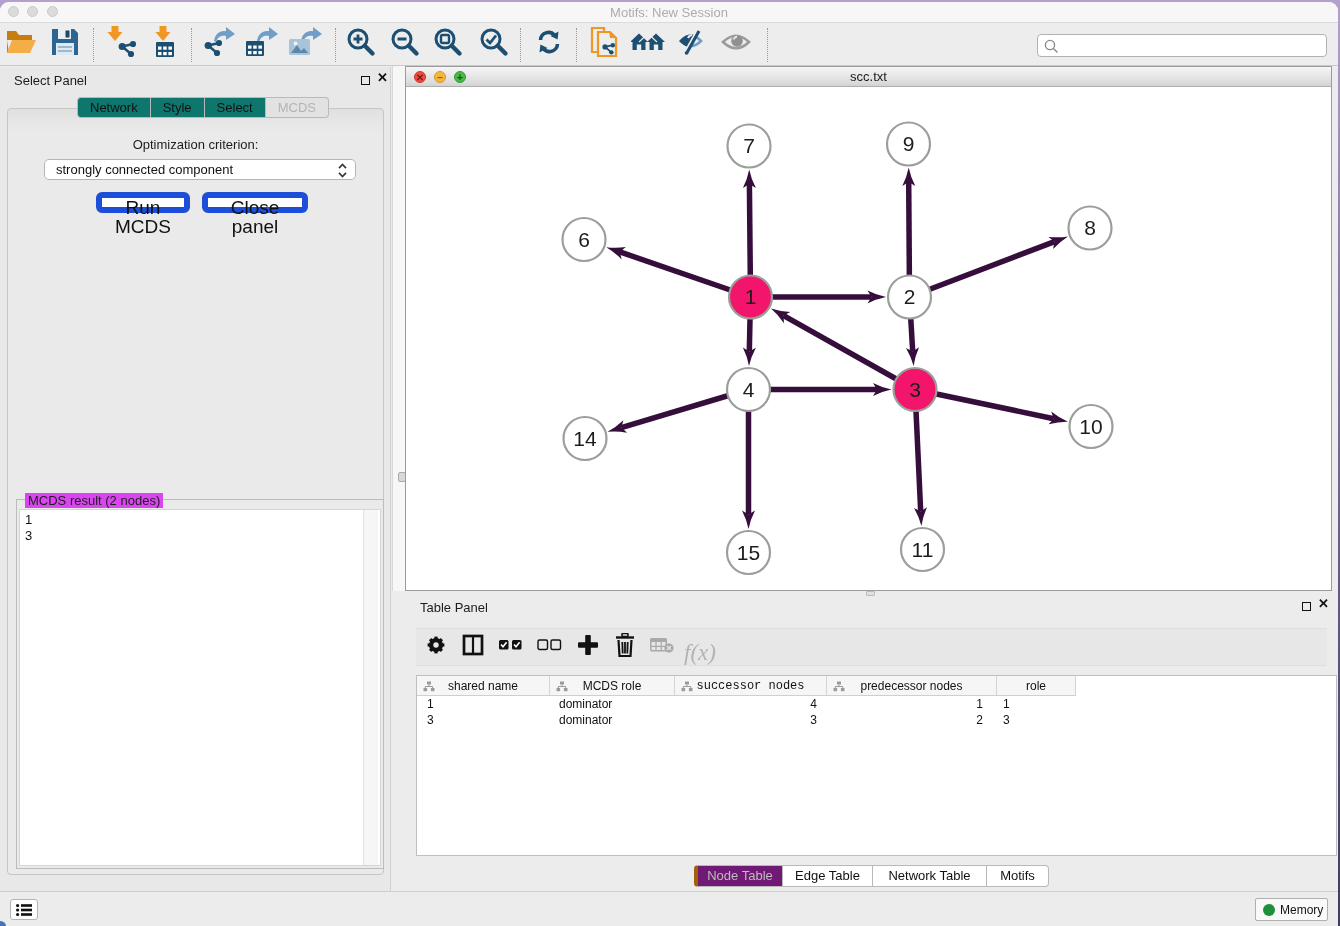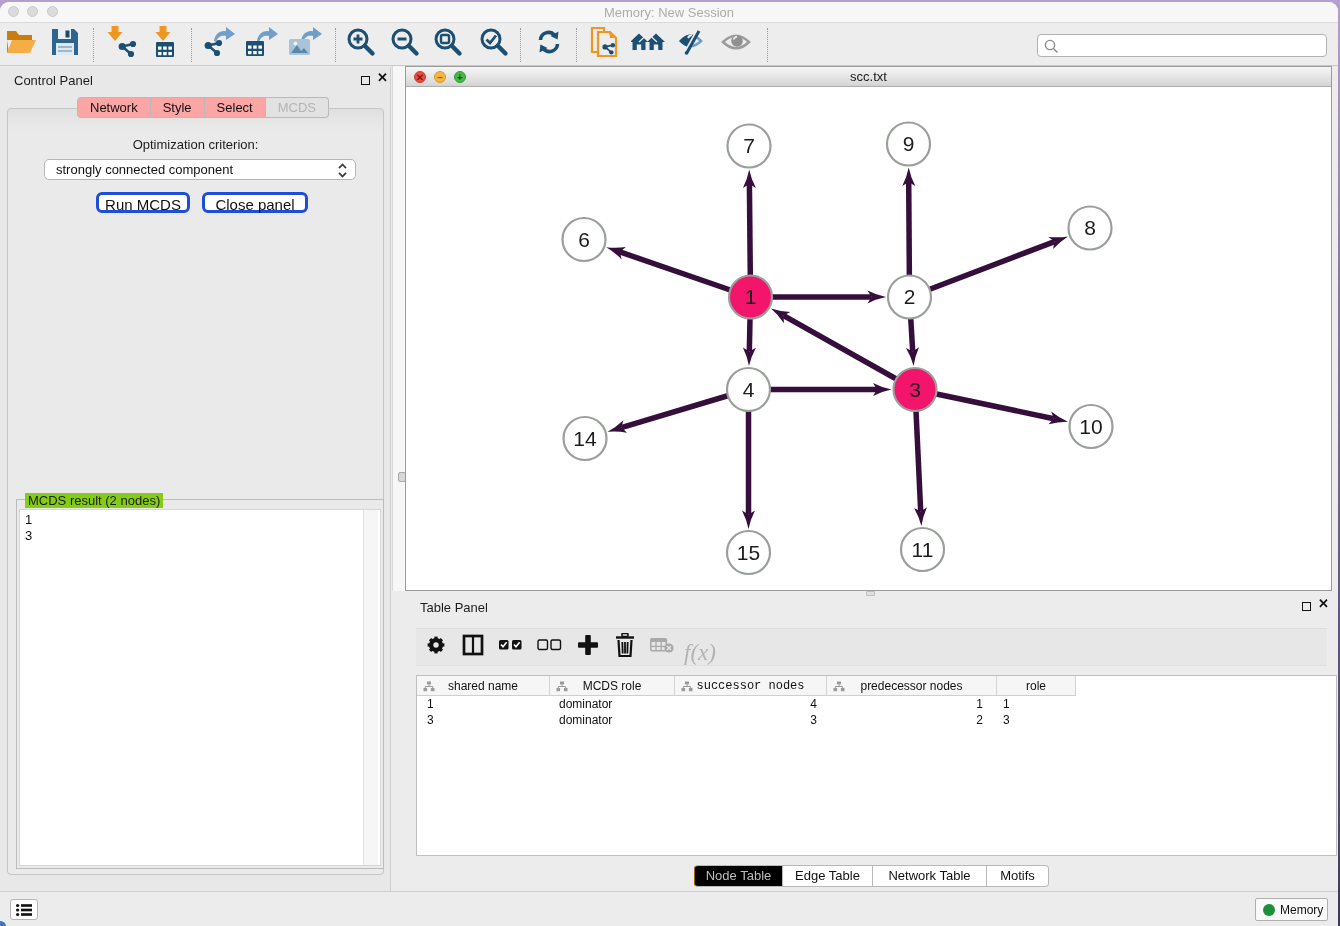--- a/index.html
+++ b/index.html
@@ -13,29 +13,29 @@
 .tbi { position:absolute; top:50%; transform:translate(-50%,-50%); }
 .tbsep { position:absolute; top:5px; height:34px; width:0; border-left:1px dotted #9a9a9a; }
 #searchbox { position:absolute; left:1037px; top:11px; width:290px; height:23px; background:#fff; border:1px solid #b2b2b2; border-radius:4px; }
 
 #cpanel { position:absolute; left:0; top:65px; width:391px; height:824px; background:#e8e8e8; border-right:1px solid #d0d0d0; }
 #cp-head { position:absolute; left:14px; top:6px; font-size:13px; color:#1d1d1d; }
 .panicon-sq { position:absolute; top:9px; width:9px; height:9px; border:1.6px solid #111; }
 .panicon-x { position:absolute; top:3px; font-size:13px; font-weight:bold; color:#111; }
 #cp-content { position:absolute; left:7px; top:41px; width:377px; height:767px; border:1px solid #c6c6c6; border-radius:4px; background:linear-gradient(180deg,#e0e0e0 0px,#e7e7e7 14px,#eaeaea 24px); }
 .tabrow { position:absolute; display:flex; height:21px; }
-.tabseg { height:21px; background:#fca5a5; border:1px solid #b9b9b9; border-left:none; font-size:13px; color:#111; text-align:center; line-height:19px; padding:0 12px; }
+.tabseg { height:21px; background:#0f766e; border:1px solid #b9b9b9; border-left:none; font-size:13px; color:#111; text-align:center; line-height:19px; padding:0 12px; }
 .tabseg.first { border-left:1px solid #b9b9b9; border-radius:4px 0 0 4px; }
 .tabseg.last { border-radius:0 4px 4px 0; }
 .tabseg.sel { background:#e2e2e2; color:#b4b4b4; }
 #opt-label { position:absolute; left:0; top:70px; width:391px; text-align:center; font-size:13px; color:#1d1d1d; }
 #combo { position:absolute; left:44px; top:92px; width:312px; height:21px; background:#fff; border:1px solid #b5b5b5; border-radius:5px; font-size:13px; color:#111; line-height:19px; padding-left:11px; }
-.btn { position:absolute; height:21px; background:#fff; border:3px solid #1d4ed8; border-radius:6px; font-size:15px; color:#111; text-align:center; line-height:19px; }
+.btn { position:absolute; height:21px; background:#fff; border:6px solid #1d4ed8; border-radius:6px; font-size:19px; color:#111; text-align:center; line-height:19px; }
 #fieldset { position:absolute; left:16px; top:432px; width:368px; height:370px; border:1px solid #bcbcbc; }
-#fs-legend { position:absolute; left:8px; top:-7px; background:#84cc16; padding:0 3px; font-size:13px; color:#1d1d1d; }
+#fs-legend { position:absolute; left:8px; top:-7px; background:#d946ef; padding:0 3px; font-size:13px; color:#1d1d1d; }
 #fs-white { position:absolute; left:2px; top:9px; width:362px; height:357px; background:#fff; border:1px solid #d6d6d6; }
 #fs-scroll { position:absolute; right:2px; top:0px; width:15px; height:355px; background:#f6f6f6; border-left:1px solid #e2e2e2; }
 #fs-white .ln { position:absolute; left:5px; font-size:13px; color:#111; }
 
 #vsplit { position:absolute; left:392px; top:64px; width:13px; height:525px; background:#f7f7f7; border-left:1px solid #d8d8d8; }
 #vsplit .handle { position:absolute; left:5px; top:406px; width:8px; height:10px; background:#d8d8d8; border:1px solid #ababab; border-radius:2px; }
 
 #netwin { position:absolute; left:405px; top:64px; width:927px; height:525px; border:1px solid #9b9b9b; background:#fff; }
 #net-title { position:absolute; left:0; top:0; width:925px; height:20px; background:linear-gradient(180deg,#f6f6f6,#dcdcdc 80%,#d2d2d2); border-bottom:1px solid #aeaeae; }
 #net-title .t { position:absolute; top:2px; left:0; width:925px; text-align:center; font-size:13px; color:#1a1a1a; }
@@ -43,37 +43,37 @@
 #graph-svg { position:absolute; left:0; top:21px; }
 
 #tpanel { position:absolute; left:405px; top:594px; width:933px; height:295px; background:#ececec; }
 #tp-head { position:absolute; left:15px; top:4px; font-size:13px; color:#1d1d1d; }
 #tp-toolbar { position:absolute; left:11px; top:32px; width:911px; height:38px; background:#e7e7e7; border-top:1px solid #dedede; border-bottom:1px solid #e0e0e0; }
 #tbl { position:absolute; left:11px; top:79px; width:921px; height:181px; background:#fff; border:1px solid #bfbfbf; }
 .th { position:absolute; top:0; height:20px; overflow:hidden; background:#f6f6f6; border-right:1px solid #d4d4d4; border-bottom:1px solid #cfcfcf; font-size:12px; color:#111; text-align:center; line-height:20px; }
 .td { position:absolute; font-size:12px; color:#111; height:16px; line-height:16px; }
 #btabs { position:absolute; left:289px; top:269px; display:flex; height:22px; }
 .btab { height:22px; background:#fff; border:1px solid #b9b9b9; border-left:none; font-size:13px; color:#111; text-align:center; line-height:20px; box-sizing:border-box; }
-.btab.first { border-left:1px solid #a16207; border-radius:4px 0 0 4px; background:#000000; color:#bdbdbd; }
+.btab.first { border-left:4px solid #a16207; border-radius:4px 0 0 4px; background:#701a75; color:#bdbdbd; }
 .btab.last { border-radius:0 4px 4px 0; }
 
 #statusbar { position:absolute; left:0; top:889px; width:1338px; height:33px; background:#ececec; border-top:1px solid #cfcfcf; }
 #sb-left { position:absolute; left:10px; top:7px; width:28px; height:21px; background:#fdfdfd; border:1px solid #b5b5b5; border-radius:3px; }
 #sb-mem { position:absolute; left:1255px; top:6px; width:73px; height:23px; background:#f9f9f9; border:1px solid #b0b0b0; border-radius:2px; font-size:12px; color:#111; }
 #sb-mem .dot { position:absolute; left:7px; top:5px; width:12px; height:12px; border-radius:50%; background:#1e8f3a; }
 #sb-mem .txt { position:absolute; left:24px; top:4px; }
 </style>
 </head>
 <body>
 <div id="win">
   <div id="titlebar">
     <div class="tl" style="left:8px"></div>
     <div class="tl" style="left:27px"></div>
     <div class="tl" style="left:47px"></div>
-    <div id="title-text">Memory: New Session</div>
+    <div id="title-text">Motifs: New Session</div>
   </div>
   <div id="toolbar">
 <div class="tbi" style="left:21px"><svg width="32" height="28" viewBox="0 0 32 28">
 <path d="M2 3 L11 3 L14 7 L27 7 L27 12 L2 12 Z" fill="#c87d12"></path>
 <path d="M2 3 L2 25 L4 25 L2 12 Z" fill="#c87d12"></path>
 <path d="M7 12 L31 12 L25 25 L2 25 Z" fill="#f5ae45"></path>
 </svg></div>
 <div class="tbi" style="left:65px"><svg width="30" height="30" viewBox="0 0 30 30">
 <path d="M2 2 L24 2 L28 6 L28 28 L2 28 Z" fill="#2c6592"></path>
 <rect x="8" y="2" width="13" height="10" fill="#e8f0f6"></rect>
@@ -220,21 +220,21 @@
       <div class="tbsep" style="left:576px"></div>
       <div class="tbsep" style="left:767px"></div>
 <div id="searchbox">
         <svg width="15" height="15" viewBox="0 0 15 15" style="position:absolute;left:6px;top:4px;">
 <circle cx="6" cy="6" r="4.6" fill="none" stroke="#8a8a8a" stroke-width="1.4"></circle>
 <line x1="9.4" y1="9.4" x2="13.5" y2="13.5" stroke="#8a8a8a" stroke-width="1.4"></line>
         </svg>
       </div>
   </div>
   <div id="cpanel">
-    <div id="cp-head">Control Panel</div>
+    <div id="cp-head">Select Panel</div>
     <div class="panicon-sq" style="left:361px"></div>
     <div class="panicon-x" style="left:377px">✕</div>
     <div id="cp-content"></div>
     <div class="tabrow" style="left:77px; top:30px;">
       <div class="tabseg first">Network</div>
       <div class="tabseg">Style</div>
       <div class="tabseg">Select</div>
       <div class="tabseg sel last">MCDS</div>
     </div>
     <div id="opt-label">Optimization criterion:</div>

